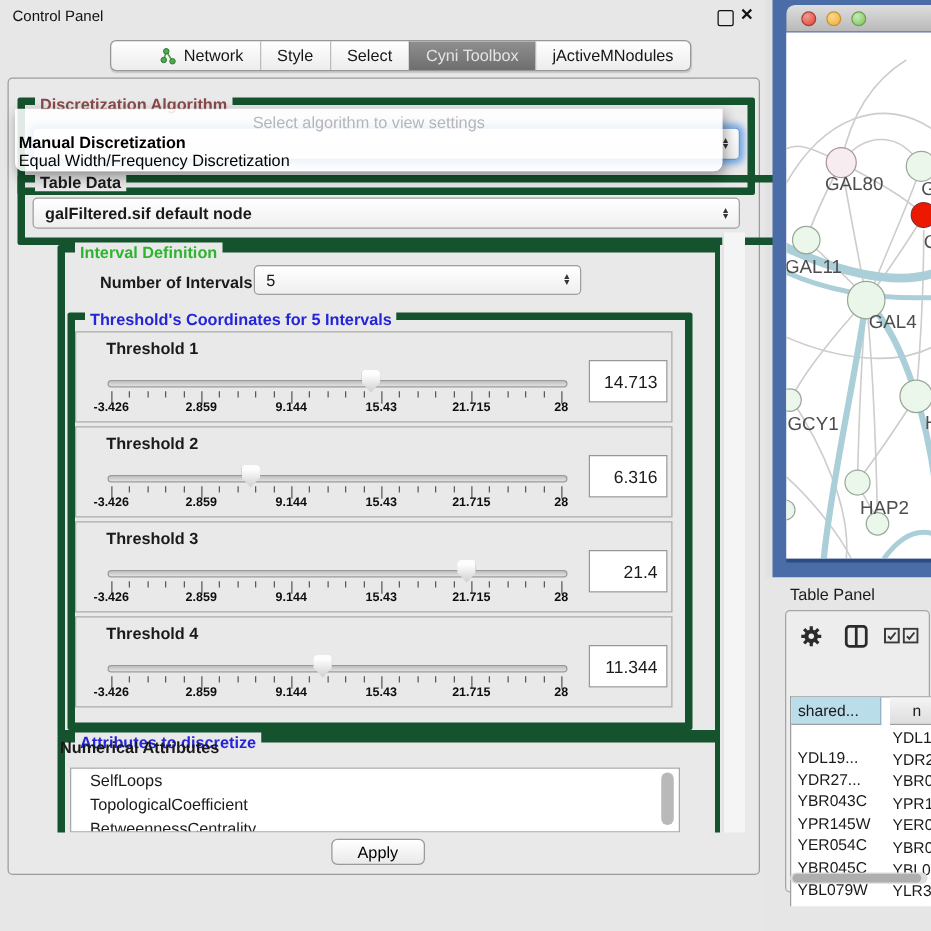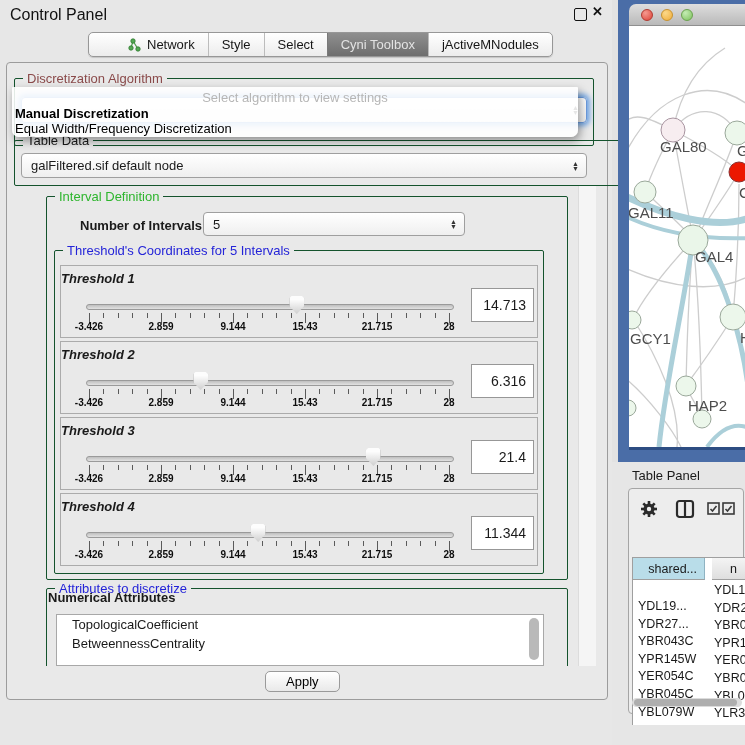--- a/index.html
+++ b/index.html
@@ -3,39 +3,39 @@
 <meta charset="utf-8">
 <style>
   html,body{margin:0;padding:0;}
   #root{position:relative;width:745px;height:745px;overflow:hidden;
         background:#e2e2e2;font-family:"Liberation Sans",sans-serif;
         -webkit-font-smoothing:antialiased;color:#1a1a1a;}
   .abs{position:absolute;}
 
   
   #left-panel{left:0;top:0;width:612px;height:745px;background:#e7e7e7;}
-  #cp-title{left:10px;top:6px;font-size:16px;color:#111;}
+  #cp-title{left:10px;top:6px;font-size:12px;color:#111;}
   #float-icon{left:574px;top:8px;width:11px;height:11px;border:1.6px solid #111;border-radius:2px;}
   #close-icon{left:592px;top:4px;font-size:13px;font-weight:bold;color:#111;}
 
   
   .seg{display:flex;border:1px solid #979797;border-radius:5px;overflow:hidden;
        background:linear-gradient(#ffffff,#ececec);box-shadow:0 1px 1px rgba(0,0,0,.15);}
   .seg-item{padding:4px 13px;font-size:13px;white-space:nowrap;display:flex;align-items:center;gap:5px;
             border-left:1px solid #bcbcbc;color:#161616;}
   .seg-item:first-child{border-left:none;}
   .seg-item.sel{background:linear-gradient(#8f8f8f,#6e6e6e);color:#e3e3e3;border-left-color:#7a7a7a;}
   #top-tabs{left:88px;top:32px;padding-left:26px;}
   #bottom-tabs{left:140px;top:702px;}
 
   
   #main-panel{left:6px;top:62px;width:600px;height:636px;border:1px solid #9c9c9c;border-radius:4px;background:#e9e9e9;}
 
   
-  .group{position:absolute;border:1px solid #14532d;border-radius:2px;}
+  .group{position:absolute;border:6px solid #14532d;border-radius:2px;font-weight:bold;}
   .glabel{position:absolute;top:-8px;left:8px;background:#e9e9e9;padding:0 4px;font-size:13px;line-height:15px;}
 
   
   .combo{position:absolute;background:linear-gradient(#ffffff,#efefef);border:1px solid #9f9f9f;
          border-radius:4px;font-size:13px;display:flex;align-items:center;padding:0 9px;box-sizing:border-box;}
   .combo .arrows{position:absolute;right:7px;top:50%;transform:translateY(-50%);
                  display:flex;flex-direction:column;line-height:5px;font-size:7px;color:#333;}
   .combo.focused{box-shadow:0 0 5px 2.5px #76a9e6;border-color:#6a9add;}
 
   
@@ -45,21 +45,21 @@
   #algo-placeholder{text-align:center;color:#b6b6b6;font-size:13px;height:16px;}
   .algo-option{font-size:13px;padding:0 3px;height:15px;color:#000;}
   .algo-option.hl{font-weight:bold;}
 
   
   #viewport{left:14px;top:186px;width:562px;height:480px;overflow:hidden;}
   #vscroll-track{left:578px;top:186px;width:17px;height:480px;background:#f5f5f5;border-left:1px solid #dcdcdc;}
 
   
   .tpanel{position:absolute;left:46px;width:478px;height:73px;border:1px solid #ababab;background:#e9e9e9;box-sizing:border-box;}
-  .tlabel{position:absolute;left:0;top:5px;font-size:13px;font-weight:bold;font-style:italic;}
+  .tlabel{position:absolute;left:24px;top:5px;font-size:13px;font-weight:bold;}
   .trackzone{position:absolute;left:28px;top:0;width:360px;height:73px;}
   .track{position:absolute;left:-3px;top:38px;width:366px;height:4px;background:linear-gradient(#bfbfbf,#e2e2e2);
          border:1px solid #9a9a9a;border-radius:3px;}
   .thumb{position:absolute;top:30px;width:15px;height:18px;transform:translateX(-50%);
          background:linear-gradient(#fdfdfd 20%,#cfcfcf);
          clip-path:polygon(15% 0,85% 0,100% 12%,100% 55%,50% 100%,0 55%,0 12%);
          filter:drop-shadow(0 0 1px #777);}
   .ticks{position:absolute;left:0;top:47px;width:360px;height:11px;}
   .tick{position:absolute;top:0;width:1px;height:5px;background:#5a5a5a;}
   .tick.major{height:10px;}
@@ -86,21 +86,21 @@
   #net-bottom-line{left:11px;top:447px;width:116px;height:3px;background:#2d4d82;}
 
   
   #tp-area{left:612px;top:462px;width:133px;height:283px;background:#e6e6e6;}
   #tp-title{left:20px;top:6px;font-size:13px;color:#1a1a1a;}
   #tp-container{left:16px;top:26px;width:116px;height:226px;background:#ededed;border:1px solid #a5a5a5;
                 border-radius:4px;box-sizing:border-box;}
   #tp-toolbar{position:absolute;left:0;top:0;width:100%;height:42px;}
   #tp-table{position:absolute;left:3px;top:68px;width:113px;height:167px;background:#fff;border-top:1px solid #9f9f9f;border-left:1px solid #9f9f9f;}
   .hcell{position:absolute;top:0;height:22px;font-size:12.5px;display:flex;align-items:center;box-sizing:border-box;}
-  #hcell-0{left:0;width:72px;background:#b9dde9;border-right:1px solid #8fb3c2;border-bottom:1px solid #9f9f9f;justify-content:flex-end;padding-right:7px;}
+  #hcell-0{left:0;width:72px;background:#b9dde9;border-right:1px solid #8fb3c2;border-bottom:1px solid #9f9f9f;justify-content:flex-end;padding-right:17px;}
   #hcell-1{left:79px;width:60px;background:linear-gradient(#f4f4f4,#dedede);border-bottom:1px solid #9f9f9f;padding-left:18px;}
   #tp-rows{position:absolute;left:0;top:23px;width:113px;height:142px;overflow:hidden;}
   .trow{position:relative;height:17.6px;font-size:12.5px;white-space:nowrap;}
   .tcell0{position:absolute;left:5px;top:2px;margin-top:16px;}
   .tcell1{position:absolute;left:81px;top:2px;}
   #hscroll-track{position:absolute;left:3px;top:209px;width:110px;height:9px;background:#dcdcdc;border-radius:5px;}
   #hscroll-thumb{position:absolute;left:2px;top:1px;width:103px;height:7px;background:#aeaeae;border-radius:4px;}
 
   svg text{font-family:"Liberation Sans",sans-serif;}
 </style>
@@ -360,20 +360,21 @@
     <div class="vbox">11.344</div>
   </div>
 </div>
 
       <div class="group" style="left:32px;top:402px;width:520px;height:90px;">
         <span class="glabel" style="color:#2424d8;">Attributes to discretize</span>
       </div>
       <div id="attr-heading" class="abs">Numerical Attributes</div>
       <div id="attr-list" class="abs">
         <div id="attr-items">
+            <div class="litem">SelfLoops</div>
             <div class="litem">TopologicalCoefficient</div>
             <div class="litem">BetweennessCentrality</div>
           </div>
         <div id="attr-scroll"></div>
       </div>
     </div>
 
     <div id="vscroll-track" class="abs">
       
     </div>

